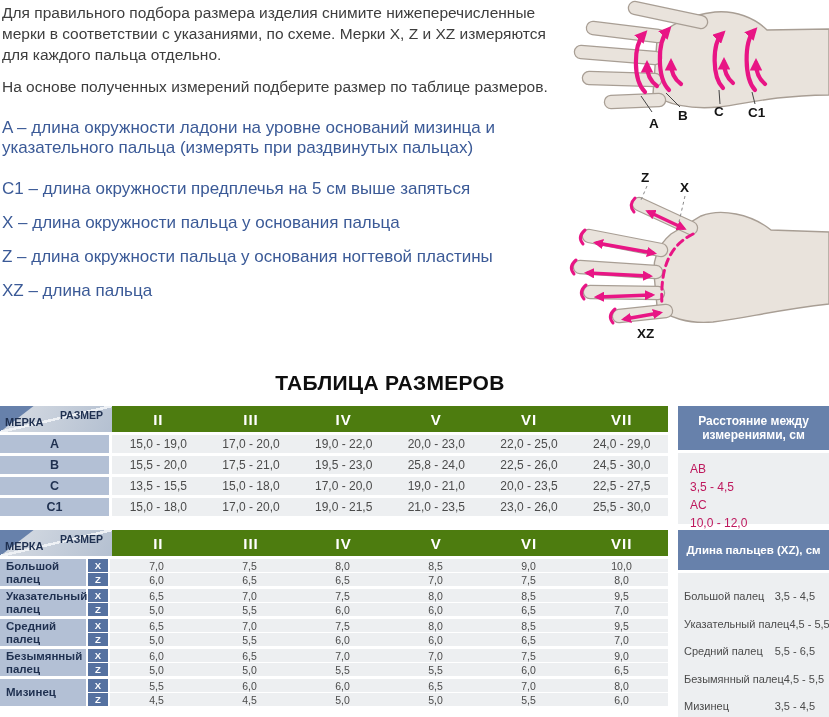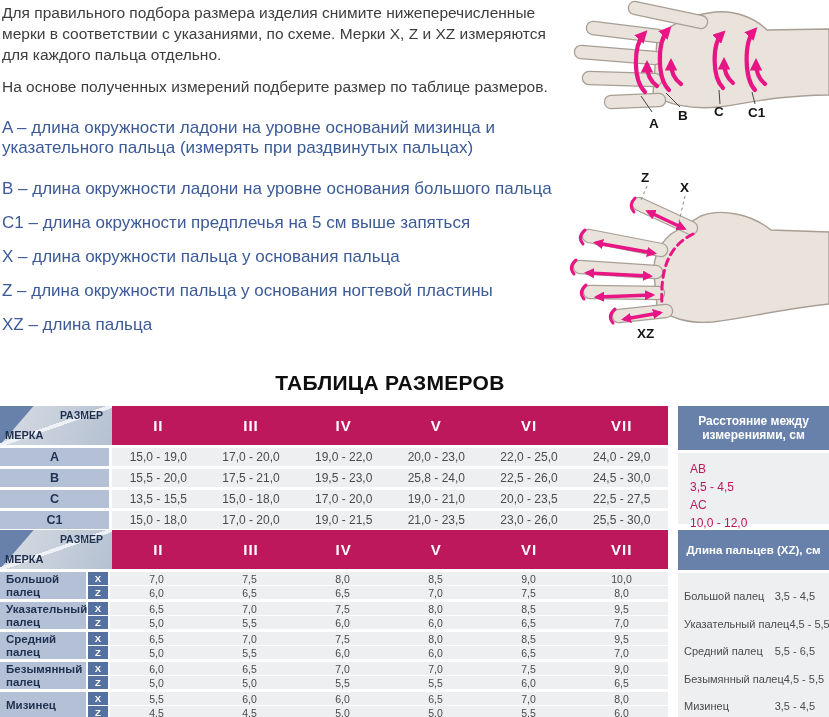--- a/index.html
+++ b/index.html
@@ -24,21 +24,21 @@
   .leader{stroke:#444;stroke-width:1;fill:none;}
   .dleader{stroke:#888;stroke-width:1;stroke-dasharray:3 3;fill:none;}
   .dlabel{font-size:13.5px;font-weight:bold;fill:#151515;}
   
   .title{position:absolute;left:0;top:371px;width:780px;margin:0;text-align:center;
          font-size:21px;font-weight:bold;color:#0e0e0e;letter-spacing:.3px;}
   
   .tbl{position:absolute;left:0;width:668px;}
   .tbl1{top:406px;}
   .tbl2{top:530px;}
-  .thead{display:flex;height:39px;background:#be185d;}
+  .thead{display:flex;height:26px;background:#4d7c0f;}
   .corner{width:112px;position:relative;background:linear-gradient(115deg,#d8dde4 0%,#b4c0d1 100%);overflow:hidden;}
   .corner::before{content:'';position:absolute;inset:0;background:#6781ab;clip-path:polygon(0 0,30% 0,0 100%);}
   .corner::after{content:'';position:absolute;inset:0;
       background:linear-gradient(to bottom right,transparent 47.5%,#eef1f5 47.5%,#eef1f5 52.5%,transparent 52.5%);}
   .c-top{position:absolute;top:3px;right:9px;z-index:2;font-size:10.5px;font-weight:bold;color:#1f3050;}
   .c-bot{position:absolute;bottom:4px;left:5px;z-index:2;font-size:11px;font-weight:bold;color:#1f3050;}
   .sizes{flex:1;display:flex;}
   .hsize{flex:1;display:flex;align-items:center;justify-content:center;
          color:#fff;font-weight:bold;font-size:15px;letter-spacing:1px;}
   .tbody{margin-top:3px;}
@@ -75,21 +75,20 @@
 </head>
 <body>
 
 <div class="page">
 
   <p class="intro p1">Для правильного подбора размера изделия снимите нижеперечисленные мерки в соответствии с указаниями, по схеме. Мерки X, Z и XZ измеряются для каждого пальца отдельно.</p>
   <p class="intro p2">На основе полученных измерений подберите размер по таблице размеров.</p>
 
   <div class="defs">
       <div class="def-item">A – длина окружности ладони на уровне оснований мизинца и указательного пальца (измерять при раздвинутых пальцах)</div>
-      <div class="def-item">B – длина окружности ладони на уровне основания большого пальца</div>
       <div class="def-item">C1 – длина окружности предплечья на 5 см выше запяться</div>
       <div class="def-item">X – длина окружности пальца у основания пальца</div>
       <div class="def-item">Z – длина окружности пальца у основания ногтевой пластины</div>
       <div class="def-item">XZ – длина пальца</div>
     </div>
 
   <svg class="hand1" width="266" height="140" viewBox="0 0 266 140">
     <defs>
       <marker id="ah" viewBox="0 0 10 10" refX="6" refY="5" markerWidth="3" markerHeight="3" orient="auto">
         <path d="M0 0 L10 5 L0 10 z" fill="#e81585"></path>

